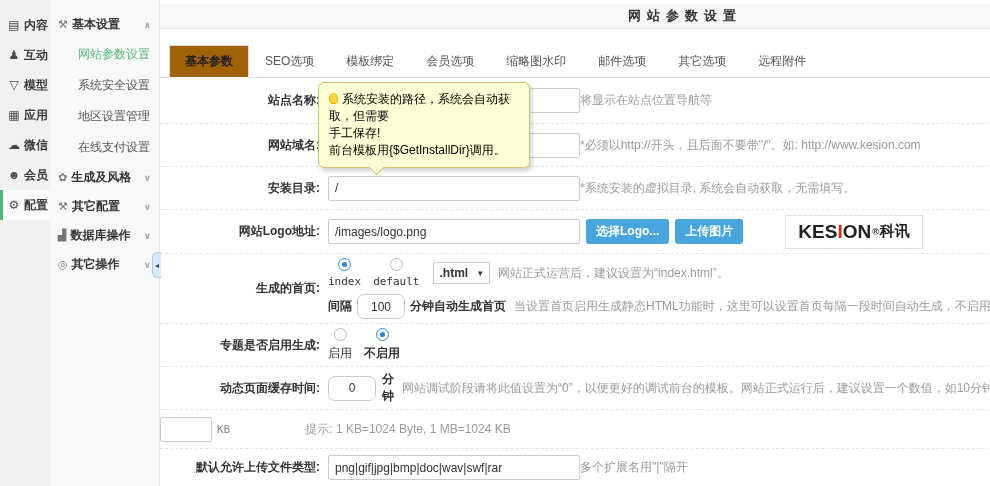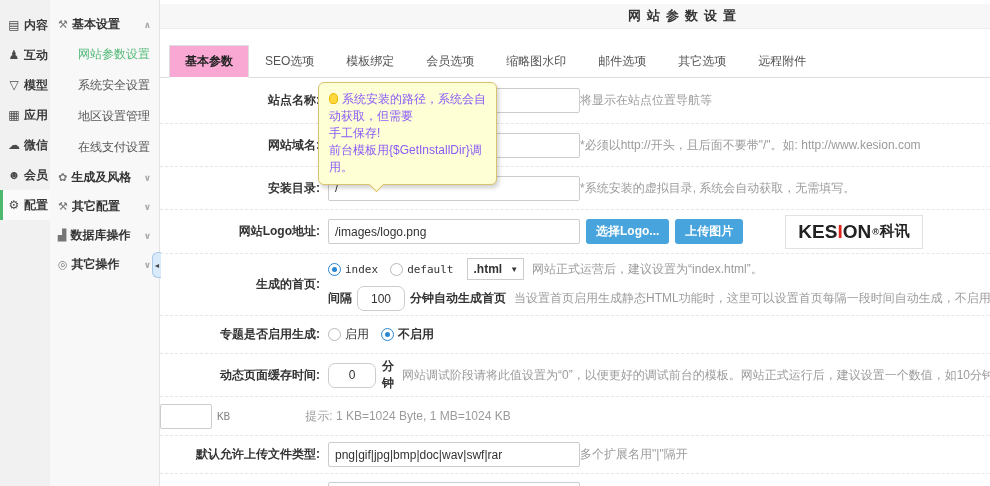--- a/index.html
+++ b/index.html
@@ -31,21 +31,21 @@
 
   
   .main { flex:1; position:relative; padding-top:4px; background:#fff; }
   .title-band { height:25px; background:#f7f7f7; border-bottom:1px solid #ececec;
     display:flex; align-items:center; justify-content:center;
     font-weight:bold; font-size:13px; letter-spacing:6px; color:#333; }
   .tabs { display:flex; align-items:flex-end; padding-left:9px; margin-top:16px;
     border-bottom:1px solid #ddd; }
   .tab { padding:7px 15px; color:#555; cursor:pointer; position:relative;
     margin-bottom:-1px; border:1px solid transparent; }
-  .tab.active { background:#f9a8d4; border:1px solid #ddd; border-bottom-color:#fff;
+  .tab.active { background:#a16207; border:1px solid #ddd; border-bottom-color:#fff;
     font-weight:bold; color:#222; }
 
   
   .form { }
   .row { display:flex; align-items:center; border-bottom:1px dashed #e6e6e6;
     min-height:42px; padding:4px 0; }
   .row-label { width:168px; flex-shrink:0; text-align:right; padding-right:8px;
     font-weight:bold; color:#333; }
   .text { height:25px; border:1px solid #ccc; border-radius:2px; background:#fff;
     padding:0 6px; font-size:12px; color:#333; font-family:inherit; }
@@ -63,40 +63,40 @@
     font-size:12px; margin-left:6px; cursor:pointer; font-weight:bold; }
   .logo-box { margin-left:42px; border:1px solid #e2e2e2; background:#fff;
     padding:16px 12px; height:31px; display:inline-flex; align-items:center;
     font-weight:bold; color:#222; }
   .logo-en { font-size:19px; letter-spacing:0px; font-family:"Liberation Sans",sans-serif; }
   .logo-i { color:#e2231a; }
   .logo-reg { font-size:9px; vertical-align:top; margin:0 1px 0 1px; }
   .logo-cn { font-size:15px; }
 
   
-  .radio { display:inline-flex; align-items:center; gap:4px; margin-right:12px; cursor:pointer; }
+  .radio { display:inline-flex; align-items:center; gap:4px; margin-right:12px; cursor:pointer;flex-direction:column; }
   .rc { width:13px; height:13px; border-radius:50%; border:1px solid #b9b9b9;
     background:#fff; display:inline-block; position:relative; }
   .rc.checked { border-color:#2a86d1; }
   .rc.checked::after { content:""; position:absolute; left:3px; top:3px; width:5px;
     height:5px; border-radius:50%; background:#2a86d1; }
   .mono { font-family:"DejaVu Sans Mono",monospace; font-size:11px; color:#333; }
   .select { display:inline-flex; align-items:center; border:1px solid #ccc;
     height:22px; padding:0 5px; margin-left:2px; gap:8px; cursor:pointer;
     background:#fff; font-weight:bold; }
   .select .caret { font-size:8px; color:#333; }
 
   .two-line { display:flex; flex-direction:column; gap:6px; }
   .line { display:flex; align-items:center; }
   .line .hint { margin-left:8px; }
 
   
-  .tooltip { position:absolute; left:158px; top:82px; width:179px; z-index:10;
+  .tooltip { position:absolute; left:158px; top:82px; width:212px; z-index:10;
     background:#ffffd6; border:1px solid #d8c26d; border-radius:6px;
-    box-shadow:2px 3px 4px rgba(0,0,0,0.18); padding:8px 10px; color:#8b5cf6;
+    box-shadow:2px 3px 4px rgba(0,0,0,0.18); padding:8px 10px; color:#000000;
     line-height:17px; }
   .tooltip::after { content:""; position:absolute; left:52px; bottom:-6px;
     width:10px; height:10px; background:#ffffd6; border-right:1px solid #d8c26d;
     border-bottom:1px solid #d8c26d; transform:rotate(45deg); }
   .bulb { display:inline-block; width:9px; height:11px; border-radius:50% 50% 42% 42%;
     background:#ffd83d; border:1px solid #efb400; margin-right:4px; vertical-align:-1px; }
 </style>
 </head>
 <body>
 

